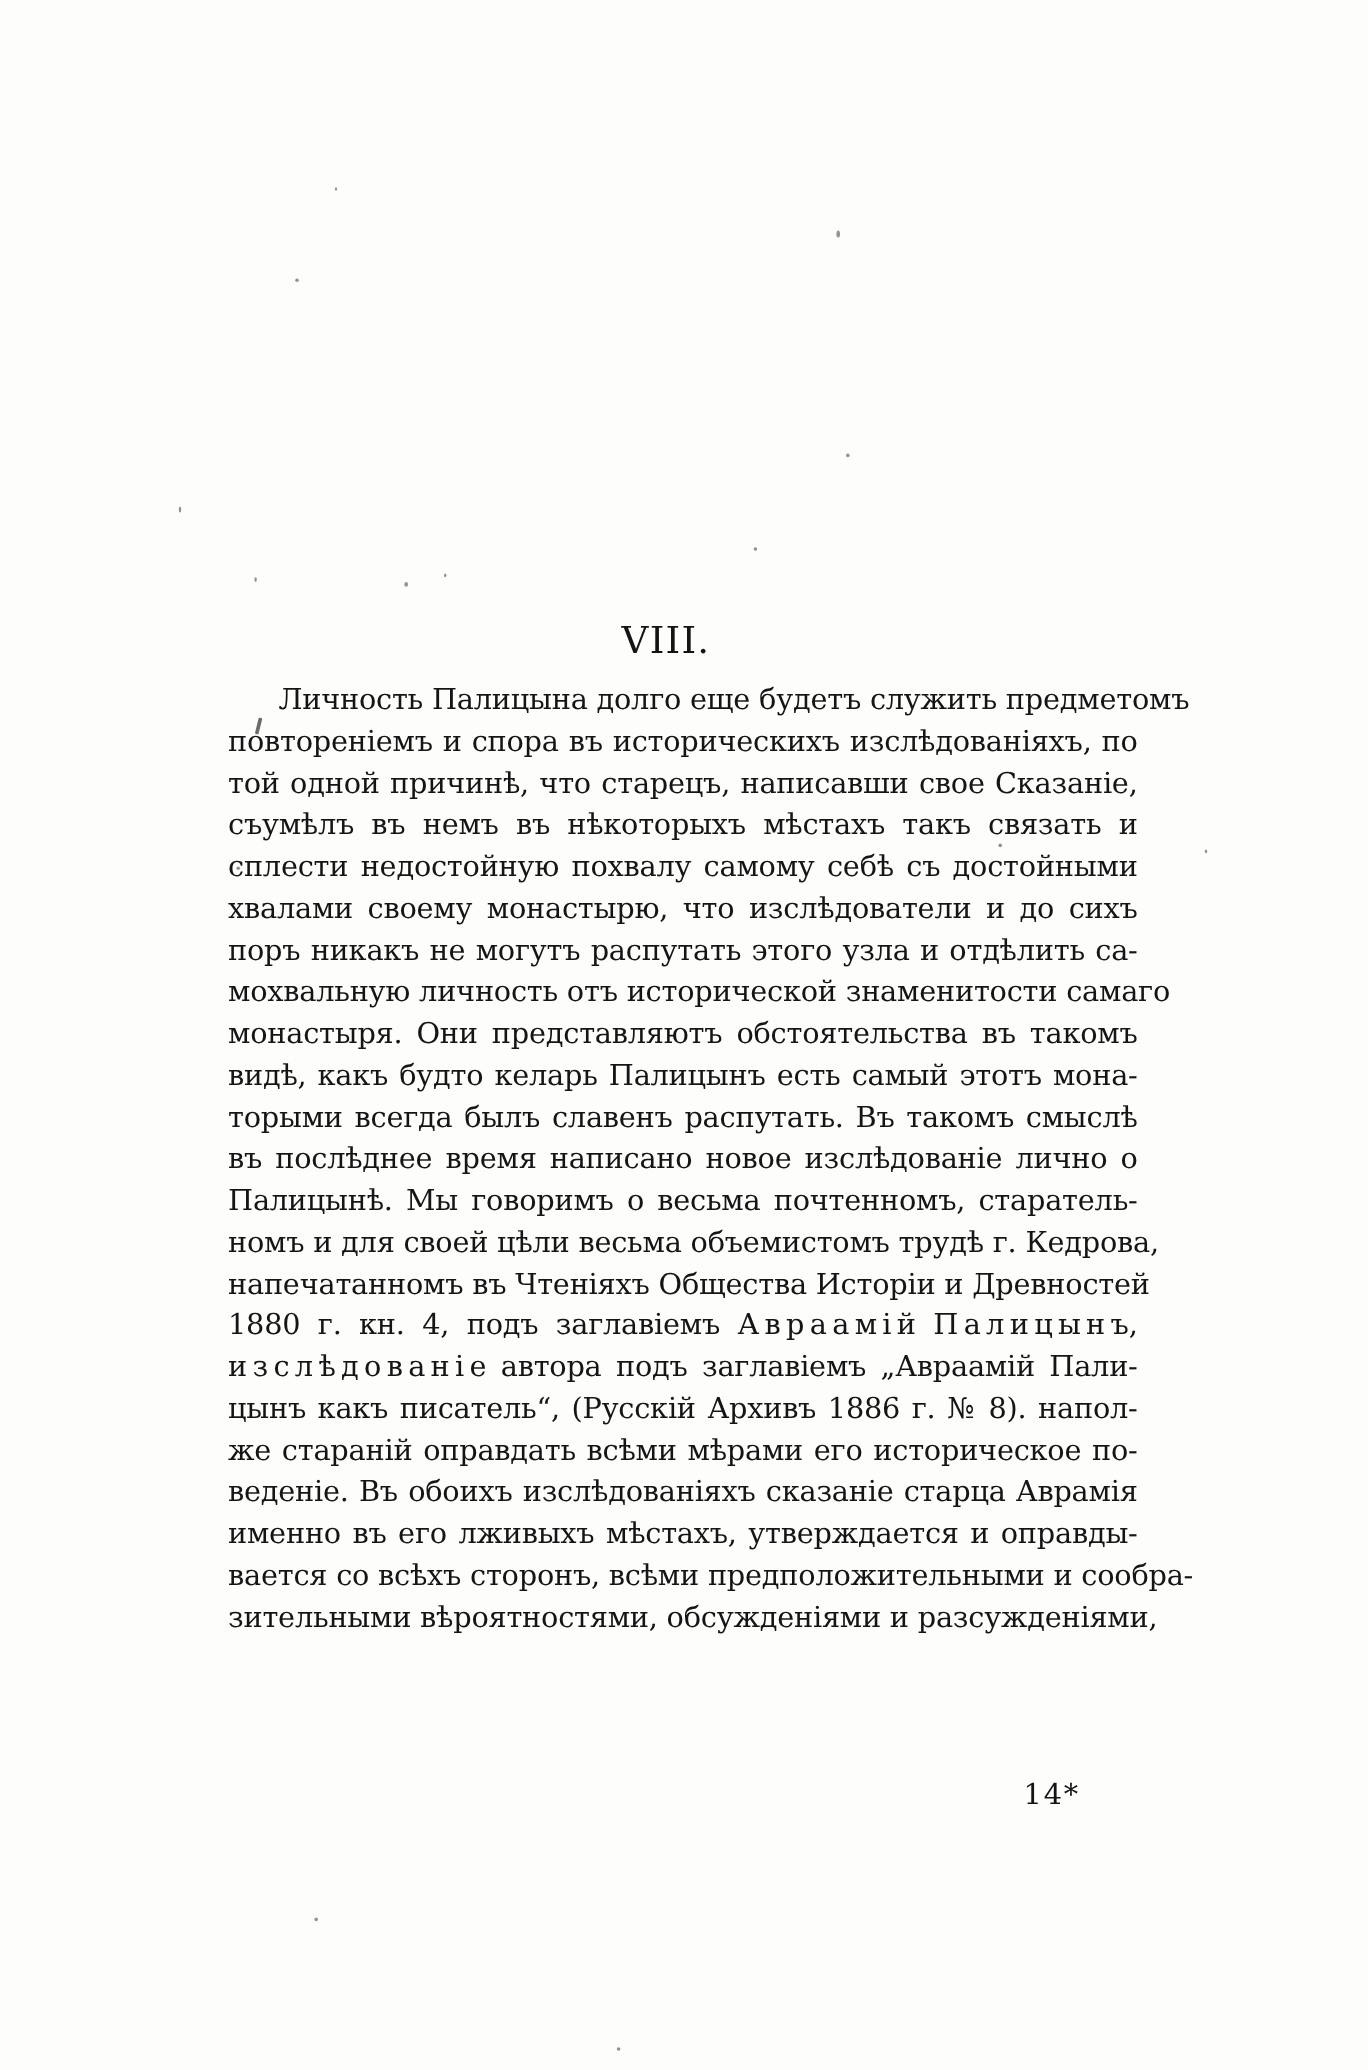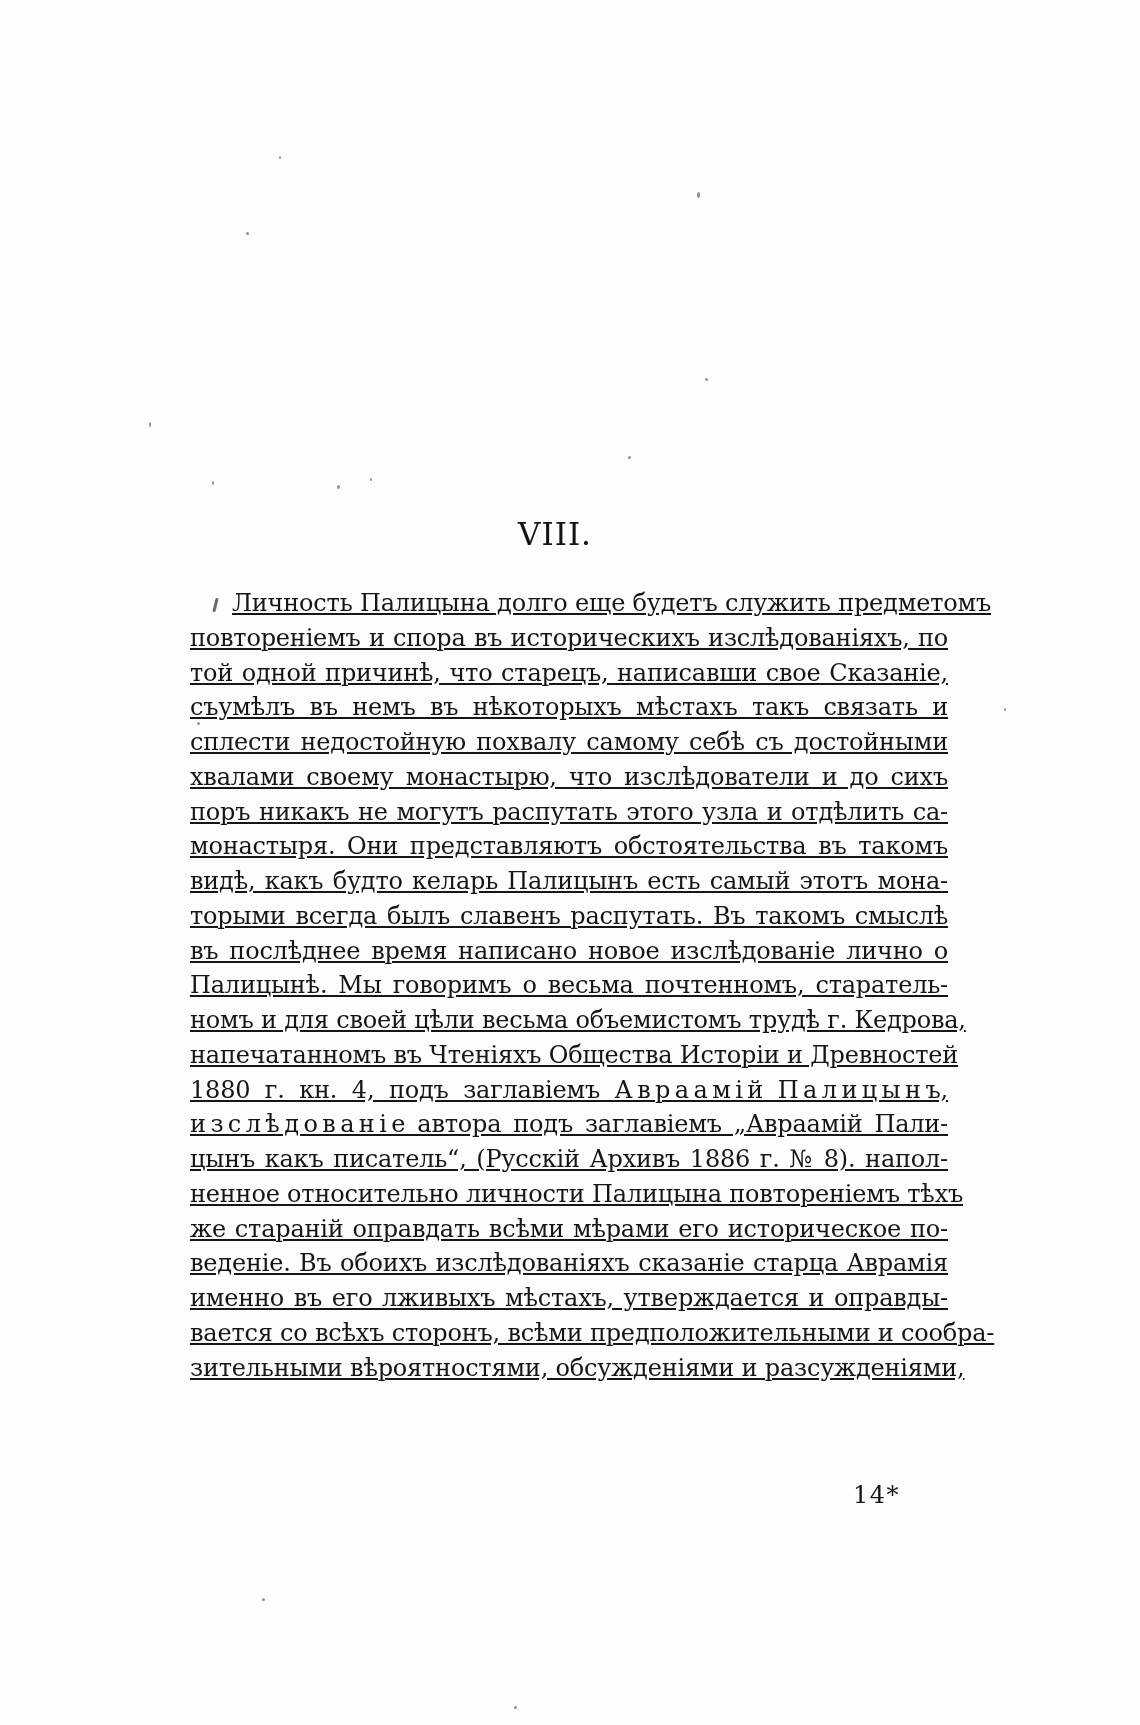--- a/index.html
+++ b/index.html
@@ -29,23 +29,22 @@
     margin: 0;
     text-align: center;
     font-size: 31px;
     font-weight: normal;
     letter-spacing: 1px;
     color: #141414;
   }
   .paragraph {
     position: absolute;
     left: 190px;
-    top: 586px;
+    top: 566px;
     width: 758px;
-    text-decoration: underline;
   }
   .line {
     font-size: 24px;
     line-height: 34.75px;
     height: 34.75px;
     letter-spacing: -0.2px;
     text-align: justify;
     text-align-last: justify;
     white-space: nowrap;
     color: #151515;
@@ -83,31 +82,31 @@
   <h1 class="heading">VIII.</h1>
 
   <div class="paragraph">
       <div class="line indent">Личность Палицына долго еще будетъ служить предметомъ</div>
       <div class="line">повтореніемъ и спора въ историческихъ изслѣдованіяхъ, по</div>
       <div class="line">той одной причинѣ, что старецъ, написавши свое Сказаніе,</div>
       <div class="line">съумѣлъ въ немъ въ нѣкоторыхъ мѣстахъ такъ связать и</div>
       <div class="line">сплести недостойную похвалу самому себѣ съ достойными</div>
       <div class="line">хвалами своему монастырю, что изслѣдователи и до сихъ</div>
       <div class="line">поръ никакъ не могутъ распутать этого узла и отдѣлить са-</div>
+      <div class="line">мохвальную личность отъ исторической знаменитости самаго</div>
       <div class="line">монастыря. Они представляютъ обстоятельства въ такомъ</div>
       <div class="line">видѣ, какъ будто келарь Палицынъ есть самый этотъ мона-</div>
       <div class="line">торыми всегда былъ славенъ распутать. Въ такомъ смыслѣ</div>
       <div class="line">въ послѣднее время написано новое изслѣдованіе лично о</div>
       <div class="line">Палицынѣ. Мы говоримъ о весьма почтенномъ, старатель-</div>
       <div class="line">номъ и для своей цѣли весьма объемистомъ трудѣ г. Кедрова,</div>
       <div class="line">напечатанномъ въ Чтеніяхъ Общества Исторіи и Древностей</div>
       <div class="line">1880 г. кн. 4, подъ заглавіемъ А в р а а м і й П а л и ц ы н ъ,</div>
       <div class="line">и з с л ѣ д о в а н і е автора подъ заглавіемъ „Авраамій Пали-</div>
       <div class="line">цынъ какъ писатель“, (Русскій Архивъ 1886 г. № 8). напол-</div>
-      <div class="line">ненное относительно личности Палицына повтореніемъ тѣхъ</div>
       <div class="line">же стараній оправдать всѣми мѣрами его историческое по-</div>
       <div class="line">веденіе. Въ обоихъ изслѣдованіяхъ сказаніе старца Аврамія</div>
       <div class="line">именно въ его лживыхъ мѣстахъ, утверждается и оправды-</div>
       <div class="line">вается со всѣхъ сторонъ, всѣми предположительными и сообра-</div>
       <div class="line">зительными вѣроятностями, обсужденіями и разсужденіями,</div>
     </div>
 
   <div class="page-number">14*</div>
 
   <div class="speck" style="left:279px;top:156px;width:2px;height:3px;"></div>

